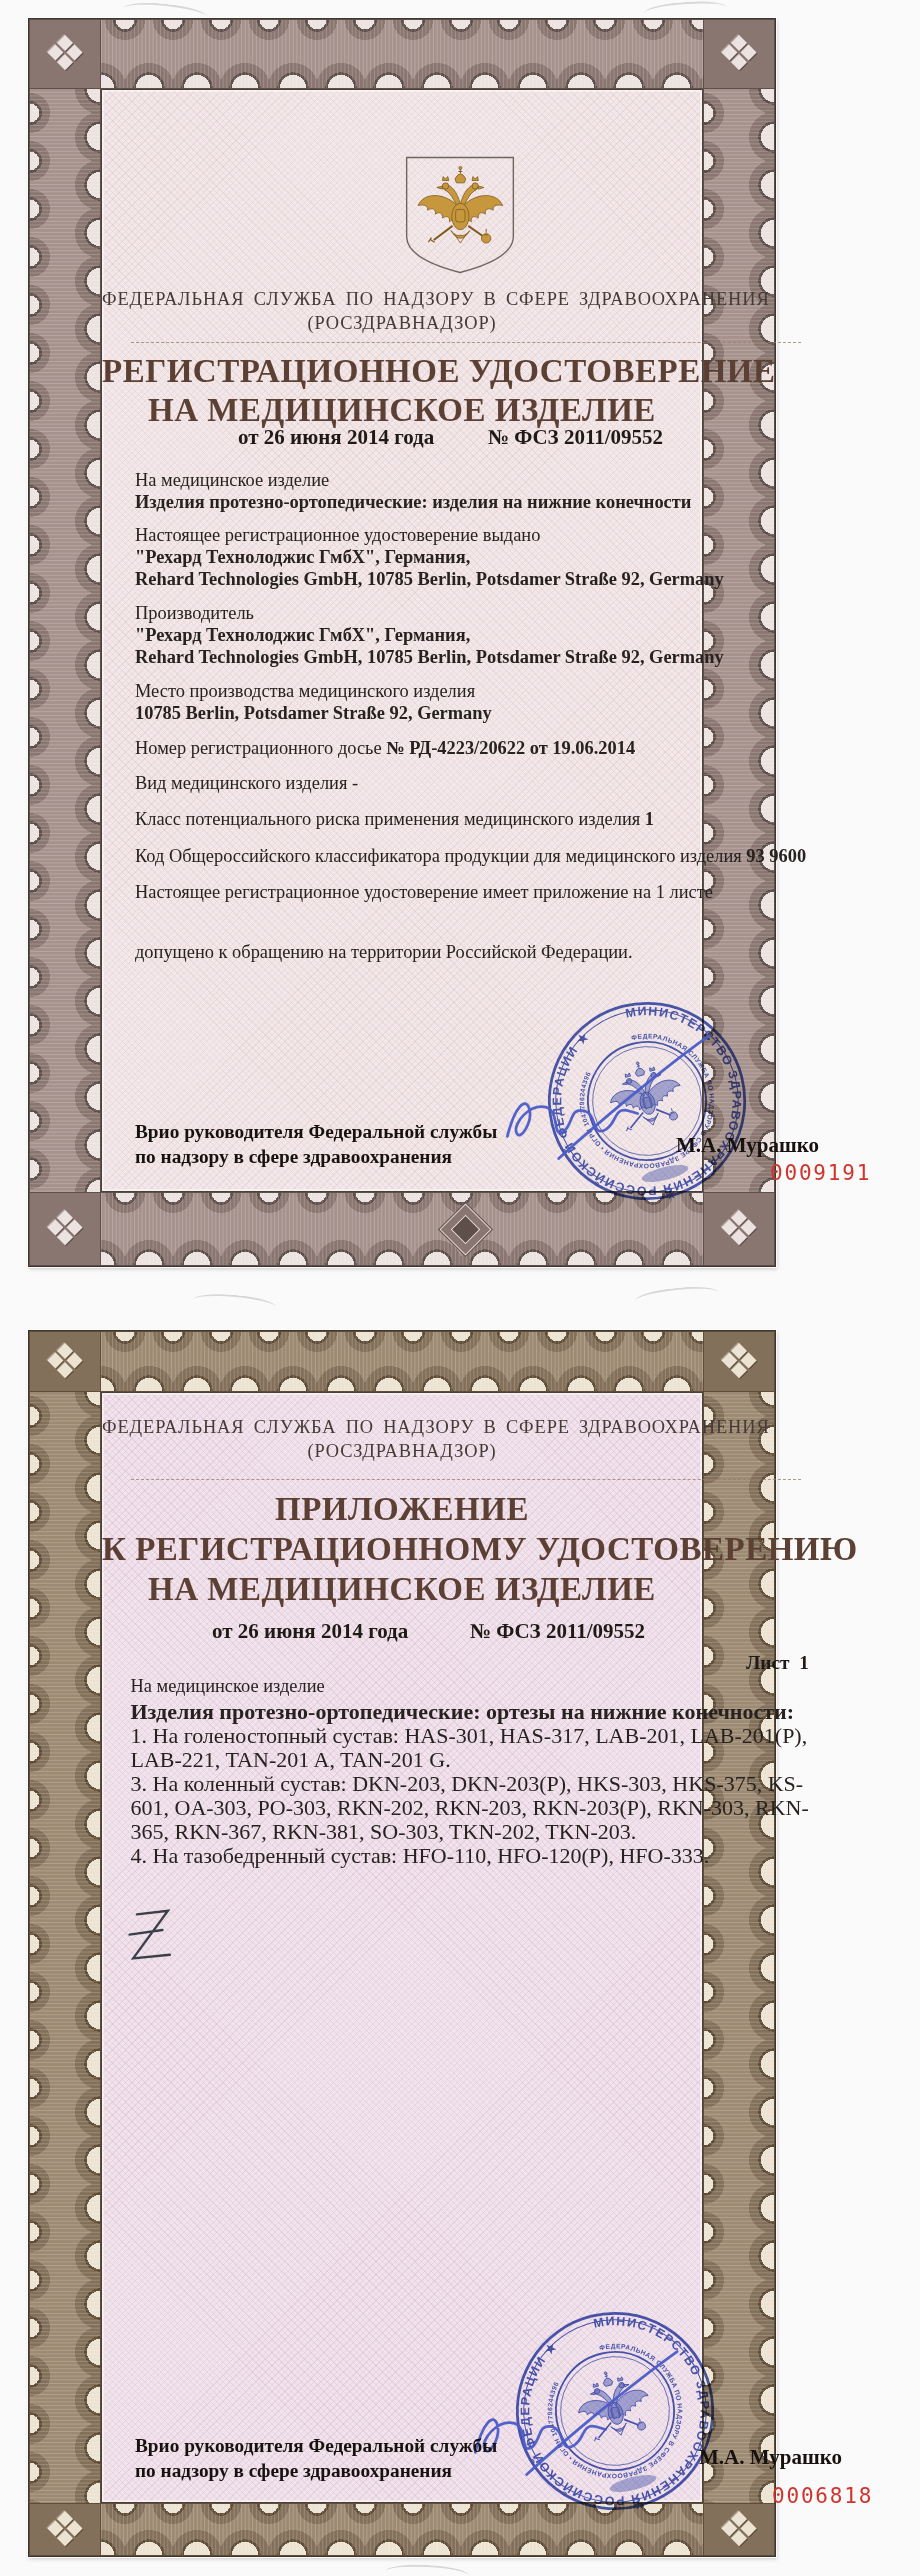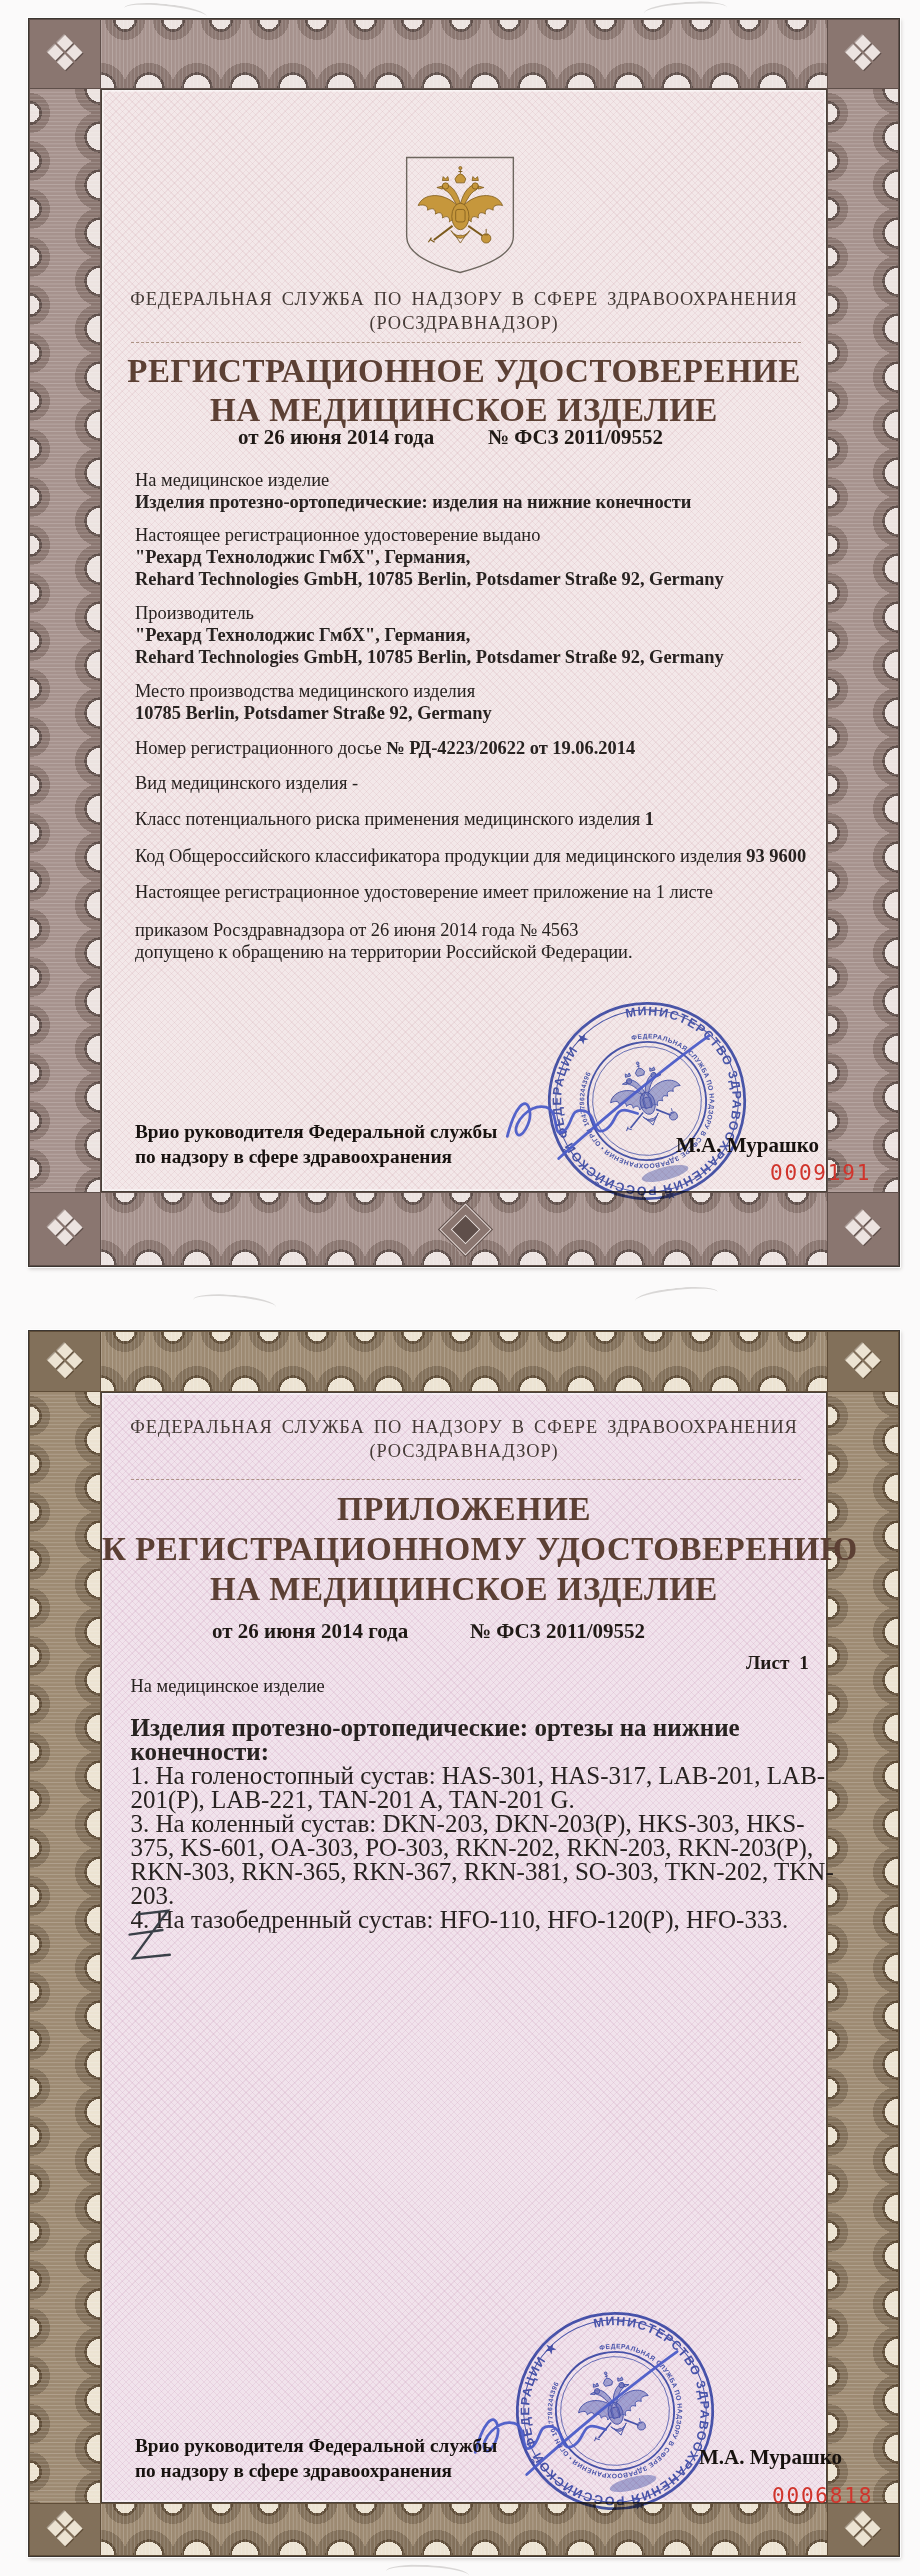--- a/index.html
+++ b/index.html
@@ -16,21 +16,21 @@
   html,body{margin:0;padding:0;}
   body{
     width:920px;height:2576px;position:relative;
     background:#fbfafa;
     font-family:"Liberation Serif", serif;
     overflow:hidden;
   }
   .smudge{position:absolute;border-top:2.8px solid rgba(130,125,122,.28);border-radius:50%;width:83px;height:16.6px;}
 
   
-  .doc{position:absolute;left:28px;width:872px;background:#fff;
+  .doc{position:absolute;left:28px;width:748px;background:#fff;
        border:0.9px solid #3c3631;box-shadow:0 0 0 0.9px #fff,0.9px 1.8px 3.7px rgba(60,50,45,.25);}
   .doc1{top:18.4px;height:1249px;
     --bmid:#a6928d;--bmid2:#8a7670;--bdark:#5f4f4a;--blight:#ece3e0;}
   .doc2{top:1330px;height:1227px;
     --bmid:#9d8a72;--bmid2:#82705a;--bdark:#5f4d38;--blight:#ece3d2;}
 
   .band{position:absolute;background-color:var(--bmid);}
   .band-h{
     background-image:
       repeating-linear-gradient(90deg, rgba(255,255,255,.20) 0 0.9px, transparent 0.9px 3.7px),
@@ -72,21 +72,21 @@
   
   .abs{position:absolute;white-space:nowrap;}
   .centered{left:0;right:0;text-align:center;}
   .agency{font-size:18.4px;letter-spacing:0.9px;word-spacing:3.7px;color:var(--head);}
   .divider{position:absolute;border-top:1.8px dashed rgba(150,122,102,.75);height:0;}
   .title{font-size:33px;font-weight:bold;color:var(--title);letter-spacing:0.5px;}
   .dateline{font-size:21px;font-weight:bold;color:#201a16;}
   .line{position:absolute;left:33px;font-size:18.4px;line-height:1.2;color:var(--ink);white-space:nowrap;}
   .b{font-weight:bold;}
   .sheet{font-size:19.3px;font-weight:bold;color:#201a16;}
-  .items{position:absolute;left:28.5px;top:286px;width:705px;font-size:25px;line-height:24px;color:var(--ink);margin-top:16px;}
+  .items{position:absolute;left:28.5px;top:286px;width:705px;font-size:22px;line-height:24px;color:var(--ink);}
   .siglabel{font-size:19.3px;font-weight:bold;color:#17120f;line-height:26px;}
   .signer{font-size:21px;font-weight:bold;color:#17120f;}
   .serial{font-family:"DejaVu Sans Mono", monospace;font-size:21px;letter-spacing:1.8px;color:var(--red);}
 
   
   .eagle-gold use{fill:var(--gold);stroke:var(--gold-dk);stroke-width:1;}
   .stamp{position:absolute;width:212px;height:212px;transform:rotate(-14deg);opacity:.92;mix-blend-mode:multiply;}
   .stamp-svg{width:100%;height:100%;}
   .stamp-svg use{fill:#5a6cc4;fill-opacity:.55;stroke:var(--blue);stroke-width:1.3;}
   .stamp-svg text{font-family:"Liberation Sans", sans-serif;font-weight:bold;fill:var(--blue);}
@@ -174,21 +174,20 @@
       <span>Номер регистрационного досье </span><span class="b">№ РД-4223/20622 от 19.06.2014</span>
     </div>
     <div class="line" style="top:682px">Вид медицинского изделия -</div>
     <div class="line" style="top:718px">
       <span>Класс потенциального риска применения медицинского изделия </span><span class="b">1</span>
     </div>
     <div class="line" style="top:755px">
       <span>Код Общероссийского классификатора продукции для медицинского изделия </span><span class="b">93 9600</span>
     </div>
     <div class="line" style="top:791px">Настоящее регистрационное удостоверение имеет приложение на 1 листе</div>
-    <div class="line" style="top:829px">приказом Росздравнадзора от 26 июня 2014 года № 4563</div>
     <div class="line" style="top:851px">допущено к обращению на территории Российской Федерации.</div>
 
     <div class="stamp" style="left:439px;top:905px">
       <svg class="stamp-svg" viewBox="0 0 230 230">
         <g fill="none" stroke="#3c50b4">
           <circle cx="115" cy="115" r="106" stroke-width="3"></circle>
           <circle cx="115" cy="115" r="99" stroke-width="1"></circle>
           <circle cx="115" cy="115" r="64" stroke-width="2"></circle>
           <circle cx="115" cy="115" r="59" stroke-width="0.8"></circle>
         </g>

